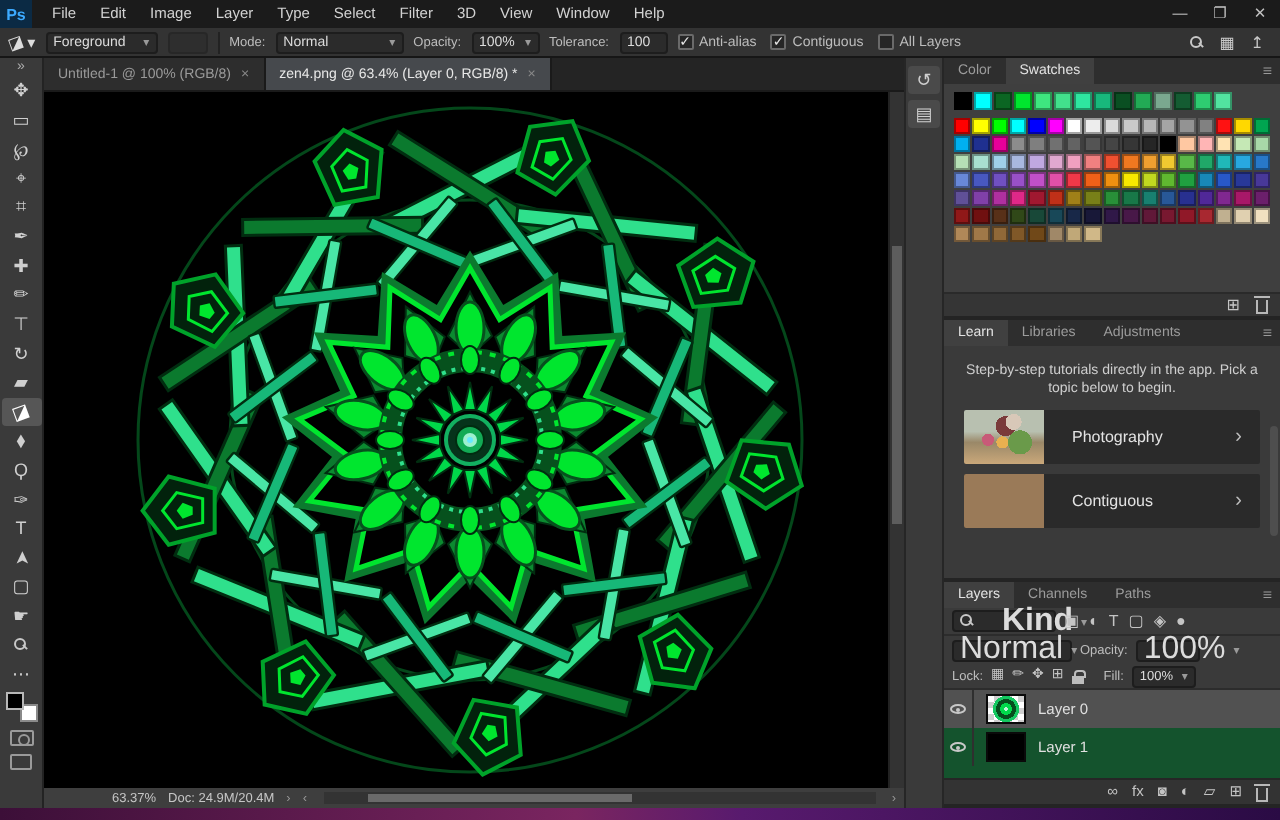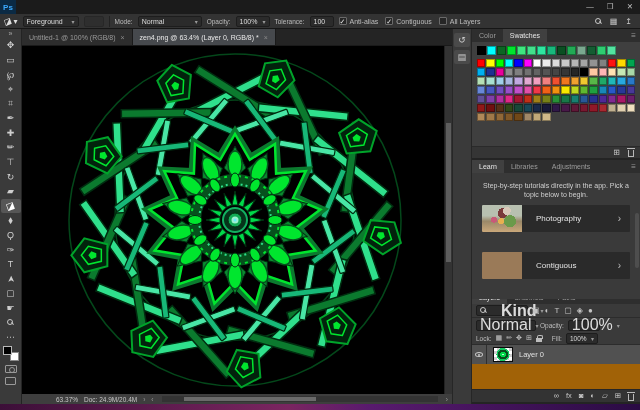--- a/index.html
+++ b/index.html
@@ -83,58 +83,71 @@
   #swatch-grid { display:grid; grid-template-columns:repeat(17,1fr); gap:1px; }
   #swatch-grid .sw { height:8px; }
   .sw { border:0.5px solid rgba(0,0,0,.35); }
   #swfooter { height:12px; background:#353535; border-top:1px solid #2a2a2a; display:flex; align-items:center; justify-content:flex-end; gap:8px; padding:0 6px; color:#bdbdbd; font-size:8px; flex-shrink:0; }
 
   
   #learngroup { height:131px; }
   #learncontent { flex:1; background:#3a3a3a; position:relative; padding-top:8px; }
   #learn-title { text-align:center; font-size:10px; color:#e8e8e8; margin-bottom:5px; }
   #learn-sub { text-align:center; font-size:7px; color:#cfcfcf; line-height:9px; width:88%; margin:0 auto 6px auto; }
-  .learn-card { height:27px; background:#2a2a2a; margin:0 10px 20px 10px; display:flex; align-items:center; overflow:hidden; border-radius:1px; }
+  .learn-card { height:27px; background:#2a2a2a; margin:0 10px 5px 10px; display:flex; align-items:center; overflow:hidden; border-radius:1px; }
   .learn-thumb { width:40px; height:27px; flex-shrink:0; }
   .thumb-photography { background: radial-gradient(circle at 62% 22%, #d8c8b8 0 4px, transparent 4px), radial-gradient(circle at 30% 55%, #c85a78 0 3px, transparent 3px), radial-gradient(circle at 48% 60%, #e8b050 0 3px, transparent 3px), radial-gradient(circle at 70% 60%, #6a9a4a 0 6px, transparent 6px), radial-gradient(circle at 52% 30%, #7a3a3a 0 5px, transparent 5px), linear-gradient(#b8c0b0 40%, #9a8868 60%, #caa87a); }
   .thumb-retouching { background: radial-gradient(circle at 42% 40%, #6a9a55 0 6px, #45703c 6px 9px, transparent 9px), radial-gradient(circle at 62% 55%, #88b070 0 4px, transparent 4px), linear-gradient(#d8c8b0 30%, #a8причин8860 60%, #8a6848); background-color:#9a7a58; }
   .learn-label { font-size:8px; color:#e3e3e3; margin-left:14px; }
   .learn-chev { margin-left:auto; margin-right:9px; color:#bdbdbd; font-size:10px; }
   #learnscroll { position:absolute; right:1px; top:40px; width:4px; height:55px; background:#4e4e4e; border-radius:2px; }
 
   
   #layersgroup { flex:1; }
   .lrow { display:flex; align-items:center; gap:4px; padding:0 4px; background:#3a3a3a; flex-shrink:0; }
   #filterrow { height:14px; border-bottom:1px solid #2c2c2c; }
   #blendrow { height:14px; }
   #lockrow { height:13px; font-size:6.5px; color:#bdbdbd; border-bottom:1px solid #2c2c2c; }
   .mini-icon { color:#c4c4c4; font-size:8px; line-height:10px; }
   #kind-dd { width:52px; }
   #blend-dd { width:60px; }
   .pct-dd { width:32px; }
   .lbl { font-size:6.5px; color:#bdbdbd; }
-  #layer-rows { flex:1; background:#a16207; overflow:hidden;text-align:center; }
+  #layer-rows { flex:1; background:#14532d; overflow:hidden;text-align:center; }
   .layer-row { height:19px; display:flex; align-items:center; }
   .layer-row.selected { background:#515151; }
   .eyecell { width:15px; display:flex; justify-content:center; align-items:center; border-right:1px solid #2f2f2f; align-self:stretch; }
   .lthumb { width:20px; height:15px; border:1px solid #0a0a0a; margin:0 6px; flex-shrink:0; }
   .lthumb.mandala { background: radial-gradient(circle at 50% 50%, #bdf5d8 0 1px, #00d94a 1px 3px, #064d1d 3px 5px, #14c860 5px 6.5px, transparent 6.5px), repeating-conic-gradient(#cfcfcf 0% 25%, #ffffff 0% 50%); background-size:100% 100%, 6px 6px; }
   .lthumb.black { background:#000; }
   .lname { font-size:7.5px; color:#e0e0e0; }
   #layersfooter { height:13px; background:#333; border-top:1px solid #262626; display:flex; align-items:center; justify-content:flex-end; gap:7px; padding:0 6px; color:#bdbdbd; font-size:7.5px; flex-shrink:0; }
   #layersfooter .mini-icon { font-size:7.5px; }
 
   
   #bottomstrip { position:absolute; left:0; right:0; bottom:0; height:6px; background:linear-gradient(90deg,#3c0f38,#7a2560 45%,#581a6e 58%,#2a0b44); }
 </style>
 </head>
 <body>
 
 <div id="menubar">
   <div class="ps-logo">Ps</div>
+  <div id="menu-items" style="display:flex;">
+      <span class="menu-item">File</span>
+      <span class="menu-item">Edit</span>
+      <span class="menu-item">Image</span>
+      <span class="menu-item">Layer</span>
+      <span class="menu-item">Type</span>
+      <span class="menu-item">Select</span>
+      <span class="menu-item">Filter</span>
+      <span class="menu-item">3D</span>
+      <span class="menu-item">View</span>
+      <span class="menu-item">Window</span>
+      <span class="menu-item">Help</span>
+    </div>
   <div id="winctrls">
       <span class="winbtn">—</span>
       <span class="winbtn">❐</span>
       <span class="winbtn">✕</span>
     </div>
 </div>
 
 <div id="optionsbar">
   <div class="tool-preset">
     <span style="transform:rotate(-20deg);display:inline-block;">◪</span>
@@ -799,20 +812,27 @@
       </div>
     </div>
     <div id="layer-rows">
         <div class="layer-row selected">
           <div class="eyecell">
             <span class="i-eye"></span>
           </div>
           <div class="lthumb mandala"></div>
           <span class="lname">Layer 0</span>
         </div>
+        <div class="layer-row">
+          <div class="eyecell">
+            <span class="i-eye"></span>
+          </div>
+          <div class="lthumb black"></div>
+          <span class="lname">Layer 1</span>
+        </div>
       </div>
     <div id="layersfooter">
         <span class="mini-icon">∞</span>
         <span class="mini-icon">fx</span>
         <span class="mini-icon">◙</span>
         <span class="mini-icon">◐</span>
         <span class="mini-icon">▱</span>
         <span class="mini-icon">⊞</span>
         <span class="i-trash"></span>
       </div>

